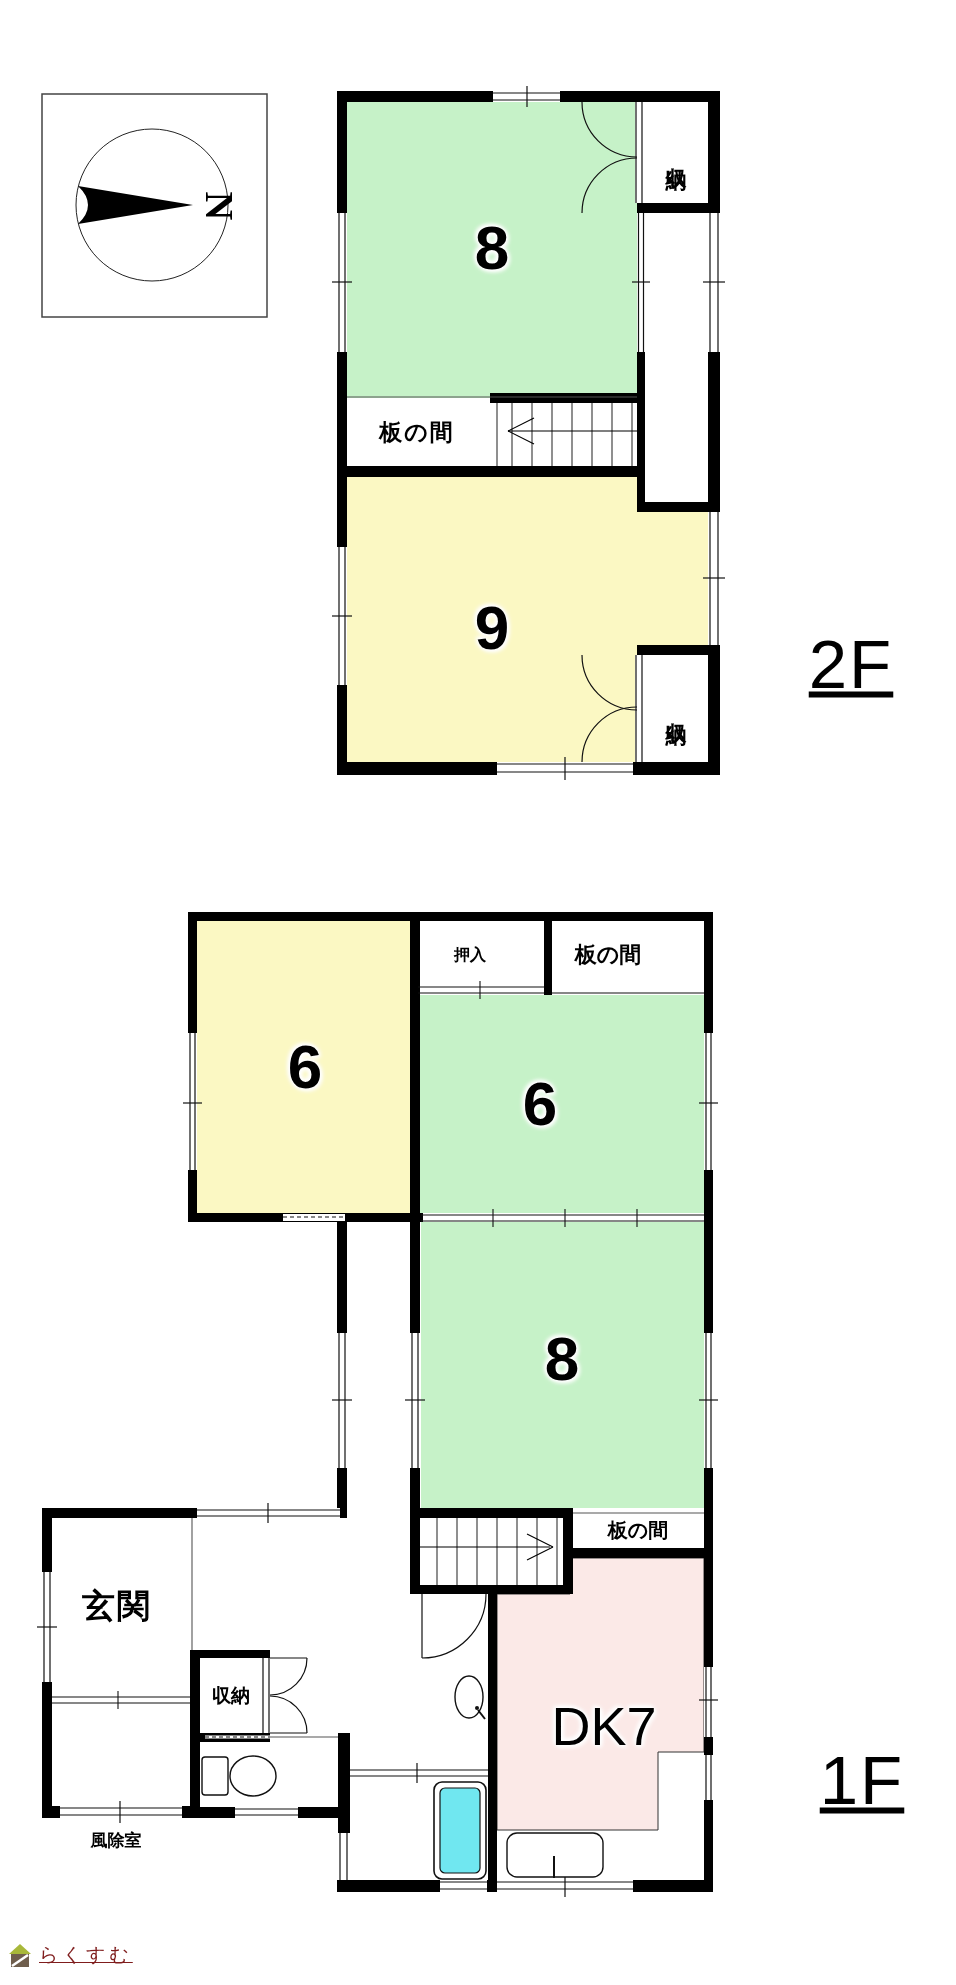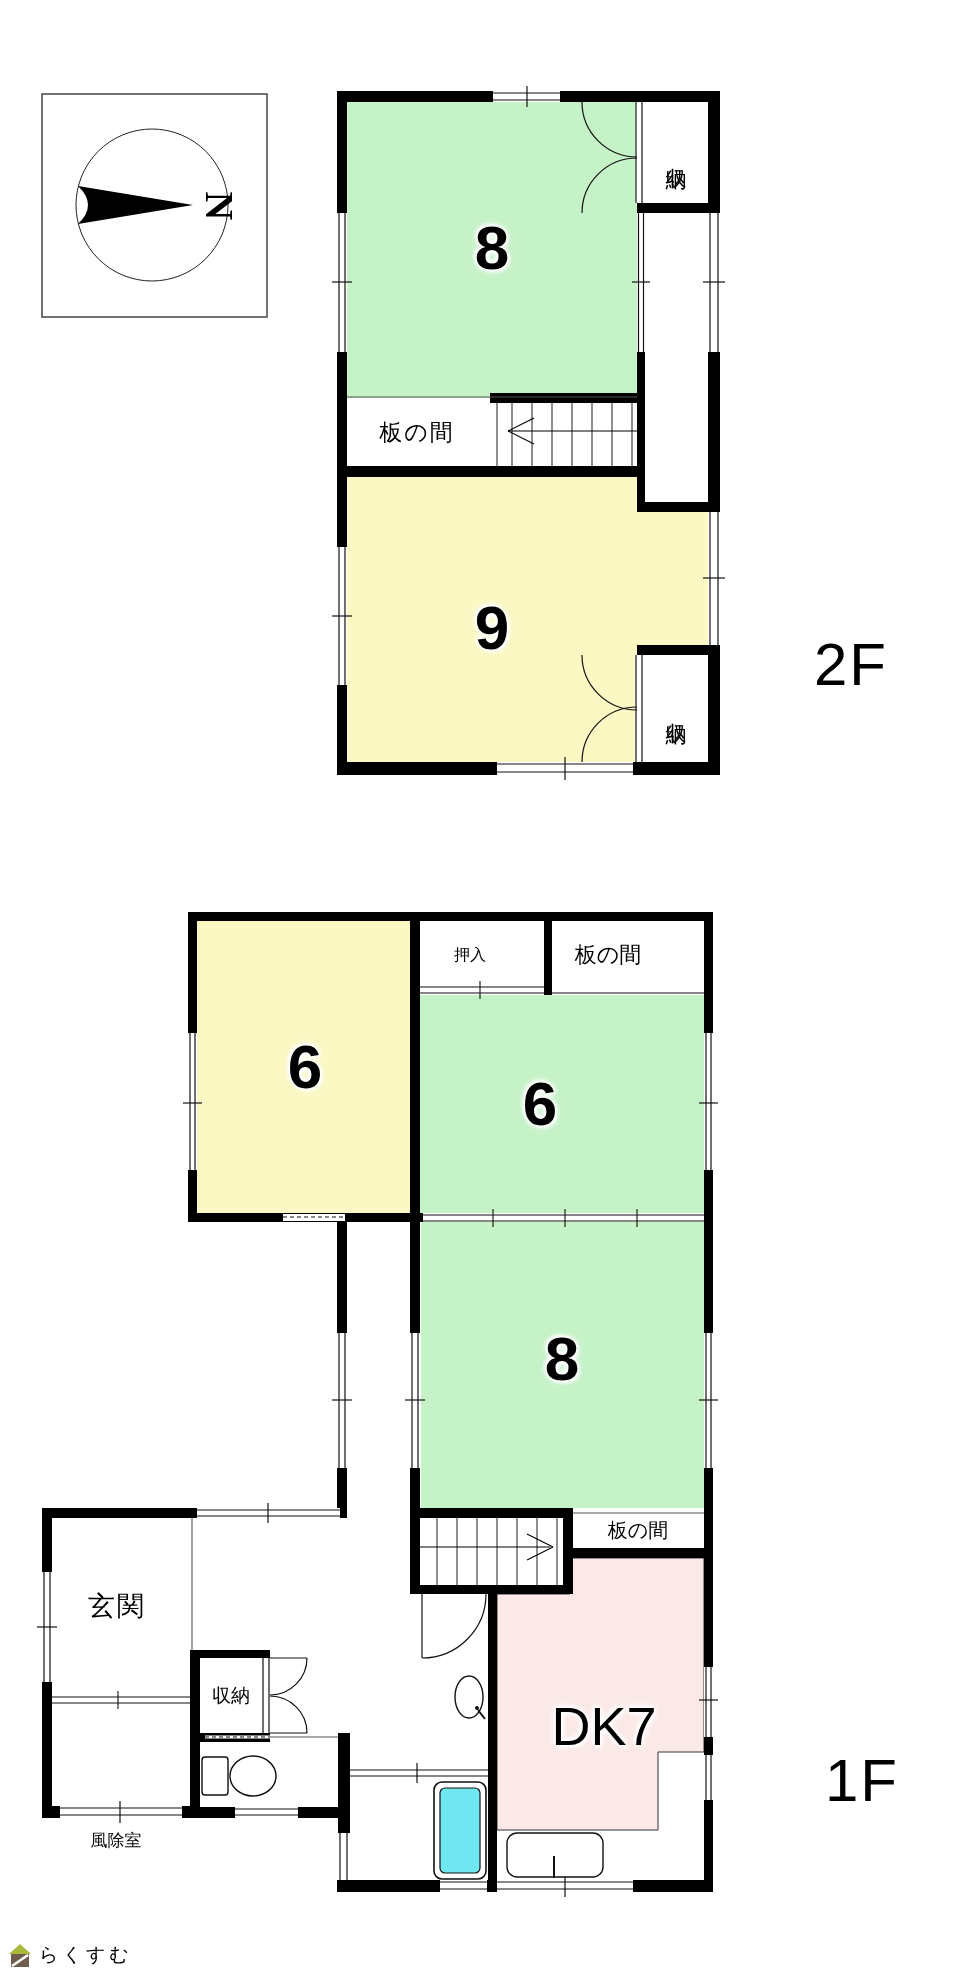--- a/index.html
+++ b/index.html
@@ -4,22 +4,22 @@
 <style>
   html,body{margin:0;padding:0;background:#fff;}
   #stage{position:relative;width:956px;height:1985px;background:#fff;overflow:hidden;
          font-family:"Liberation Sans","DejaVu Sans",sans-serif;}
   #plan-svg{position:absolute;left:0;top:0;}
   .lbl{position:absolute;transform:translate(-50%,-50%);white-space:nowrap;color:#000;
        font-family:"Liberation Sans","DejaVu Sans",sans-serif;}
   .halo{text-shadow:0 0 3px #fff,0 0 5px #fff,0 0 7px #fff,2px 2px 4px #fff,-2px -2px 4px #fff;}
   .digit{font-size:62px;font-weight:700;}
   .dk{font-size:54px;font-weight:400;}
-  .floor-big{font-size:60px;font-weight:500;letter-spacing:2px;}
-  .jp{font-weight:400;}
+  .floor-big{font-size:69px;font-weight:500;letter-spacing:2px;text-decoration:underline;}
+  .jp{font-weight:700;}
   .vtext{writing-mode:vertical-rl;text-orientation:upright;letter-spacing:2px;}
   .compass-n{font-family:"Liberation Serif","DejaVu Serif",serif;font-size:40px;font-weight:700;
              transform:translate(-50%,-50%) rotate(90deg);}
   #logo{position:absolute;left:8px;top:1941px;display:flex;align-items:center;gap:7px;}
   #logo-text{font-size:19px;letter-spacing:4px;font-weight:500;}
 </style>
 </head>
 <body>
 
 <div id="stage">
@@ -314,27 +314,27 @@
 <div class="lbl jp vtext" style="left:676px;top:708px;font-size:21px;">収納</div>
 <div class="lbl floor-big" style="left:851px;top:664px;">2F</div>
 
 <div class="lbl jp" style="left:470px;top:955px;font-size:16px;">押入</div>
 <div class="lbl jp" style="left:608px;top:955px;font-size:22px;">板の間</div>
 <div class="lbl digit halo" style="left:305px;top:1066px;">6</div>
 <div class="lbl digit halo" style="left:540px;top:1103px;">6</div>
 <div class="lbl digit halo" style="left:562px;top:1358px;">8</div>
 <div class="lbl jp" style="left:638px;top:1530px;font-size:20px;">板の間</div>
 <div class="lbl dk halo" style="left:604px;top:1726px;">DK7</div>
-<div class="lbl jp" style="left:117px;top:1606px;font-size:27px;letter-spacing:2px;">玄関</div>
+<div class="lbl jp" style="left:117px;top:1606px;font-size:33px;letter-spacing:2px;">玄関</div>
 <div class="lbl jp" style="left:116px;top:1840px;font-size:17px;">風除室</div>
 <div class="lbl jp" style="left:231px;top:1696px;font-size:19px;">収納</div>
 <div class="lbl floor-big" style="left:862px;top:1780px;">1F</div>
 
 <div id="logo">
   <svg width="24" height="28" viewBox="0 0 24 28">
     <polygon points="1,13 12,3 23,13" fill="#a8b83a"></polygon>
     <rect x="3" y="13" width="18" height="13" fill="#6f5e4d"></rect>
     <line x1="4" y1="25" x2="20" y2="14" stroke="#fff" stroke-width="2.5"></line>
   </svg>
-  <span id="logo-text" style="color:#000000;">らくすむ</span>
+  <span id="logo-text" style="color:#7f1d1d;text-decoration:underline;">らくすむ</span>
 </div>
 
 </div>
 
 </body></html>

